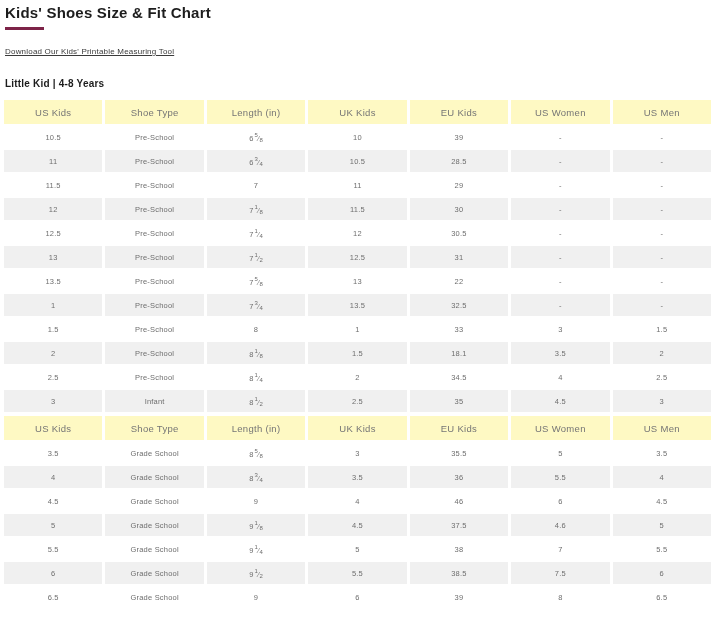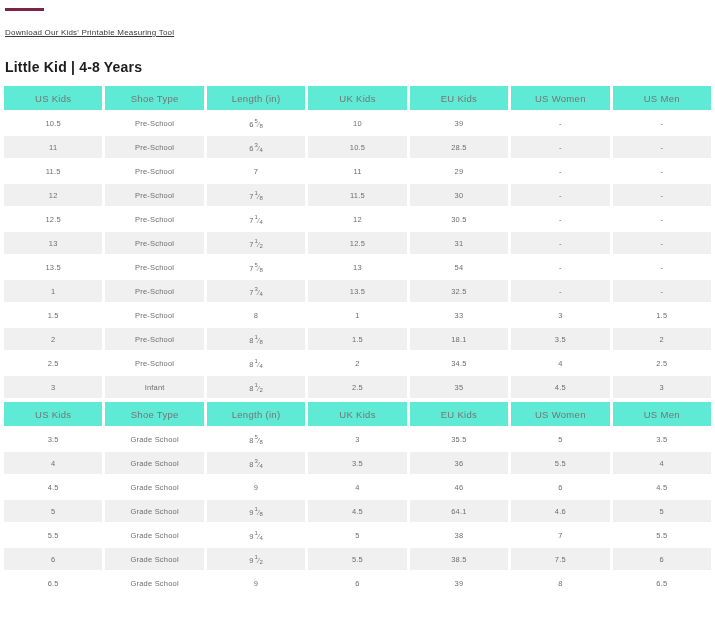--- a/index.html
+++ b/index.html
@@ -5,40 +5,41 @@
   html,body { margin:0; padding:0; background:#ffffff; }
   body { font-family:"Liberation Sans", sans-serif; width:715px; }
   .page { padding:2px 4px 0 4px; }
 
   h1 { font-size:15px; font-weight:bold; color:#1d1d1d; margin:0; padding:2px 0 0 1px; letter-spacing:0.2px; }
   .title-underline { width:39px; height:3px; background:#7d2348; margin:6px 0 0 1px; }
 
   .dl-link { display:inline-block; margin:17px 10px 0 1px; font-size:8px; color:#3a3a3a;
              text-decoration:underline; letter-spacing:0.2px; cursor:pointer; }
 
-  h2 { font-size:14px; font-weight:bold; color:#1d1d1d; margin:20px 0 9px 1px; letter-spacing:0.2px; }
+  h2 { font-size:10px; font-weight:bold; color:#1d1d1d; margin:20px 0 9px 1px; letter-spacing:0.2px; }
 
   table { border-collapse:separate; border-spacing:3px 2px; table-layout:fixed;
           margin:0 -3px; width:calc(100% + 6px); }
-  th { background:#5eead4; color:#757575; font-weight:normal; font-size:9.5px;
+  th { background:#fef9c3; color:#757575; font-weight:normal; font-size:9.5px;
        height:22px; text-align:center; letter-spacing:0.3px; }
   td { background:#f0f0f0; color:#6e6e6e; font-size:7.5px; height:20px;
        text-align:center; letter-spacing:0.2px; }
   tbody tr:nth-child(odd) td { background:#ffffff; }
 
   .fr { margin-left:1px; }
   .fr sup { font-size:6px; vertical-align:4px; }
   .fr sub { font-size:6px; vertical-align:-1px; }
   .fr .sl { font-size:7px; }
 </style>
 </head>
 <body>
 
 <div class="page">
 
+  <h1>Kids' Shoes Size &amp; Fit Chart</h1>
   <div class="title-underline" style="background: rgb(125, 35, 72);"></div>
 
   <div>
     <a class="dl-link">Download Our Kids' Printable Measuring Tool</a>
   </div>
 
   <section>
     <h2>Little Kid | 4-8 Years</h2>
     <table>
       <thead>
@@ -105,21 +106,21 @@
             <td>12.5</td>
             <td>31</td>
             <td>-</td>
             <td>-</td>
           </tr>
           <tr>
             <td>13.5</td>
             <td>Pre-School</td>
             <td>7<span class="fr"><sup>5</sup><span class="sl">⁄</span><sub>8</sub></span></td>
             <td>13</td>
-            <td>54</td>
+            <td>22</td>
             <td>-</td>
             <td>-</td>
           </tr>
           <tr>
             <td>1</td>
             <td>Pre-School</td>
             <td>7<span class="fr"><sup>3</sup><span class="sl">⁄</span><sub>4</sub></span></td>
             <td>13.5</td>
             <td>32.5</td>
             <td>-</td>
@@ -204,21 +205,21 @@
             <td>4</td>
             <td>46</td>
             <td>6</td>
             <td>4.5</td>
           </tr>
           <tr>
             <td>5</td>
             <td>Grade School</td>
             <td>9<span class="fr"><sup>1</sup><span class="sl">⁄</span><sub>8</sub></span></td>
             <td>4.5</td>
-            <td>64.1</td>
+            <td>37.5</td>
             <td>4.6</td>
             <td>5</td>
           </tr>
           <tr>
             <td>5.5</td>
             <td>Grade School</td>
             <td>9<span class="fr"><sup>1</sup><span class="sl">⁄</span><sub>4</sub></span></td>
             <td>5</td>
             <td>38</td>
             <td>7</td>

